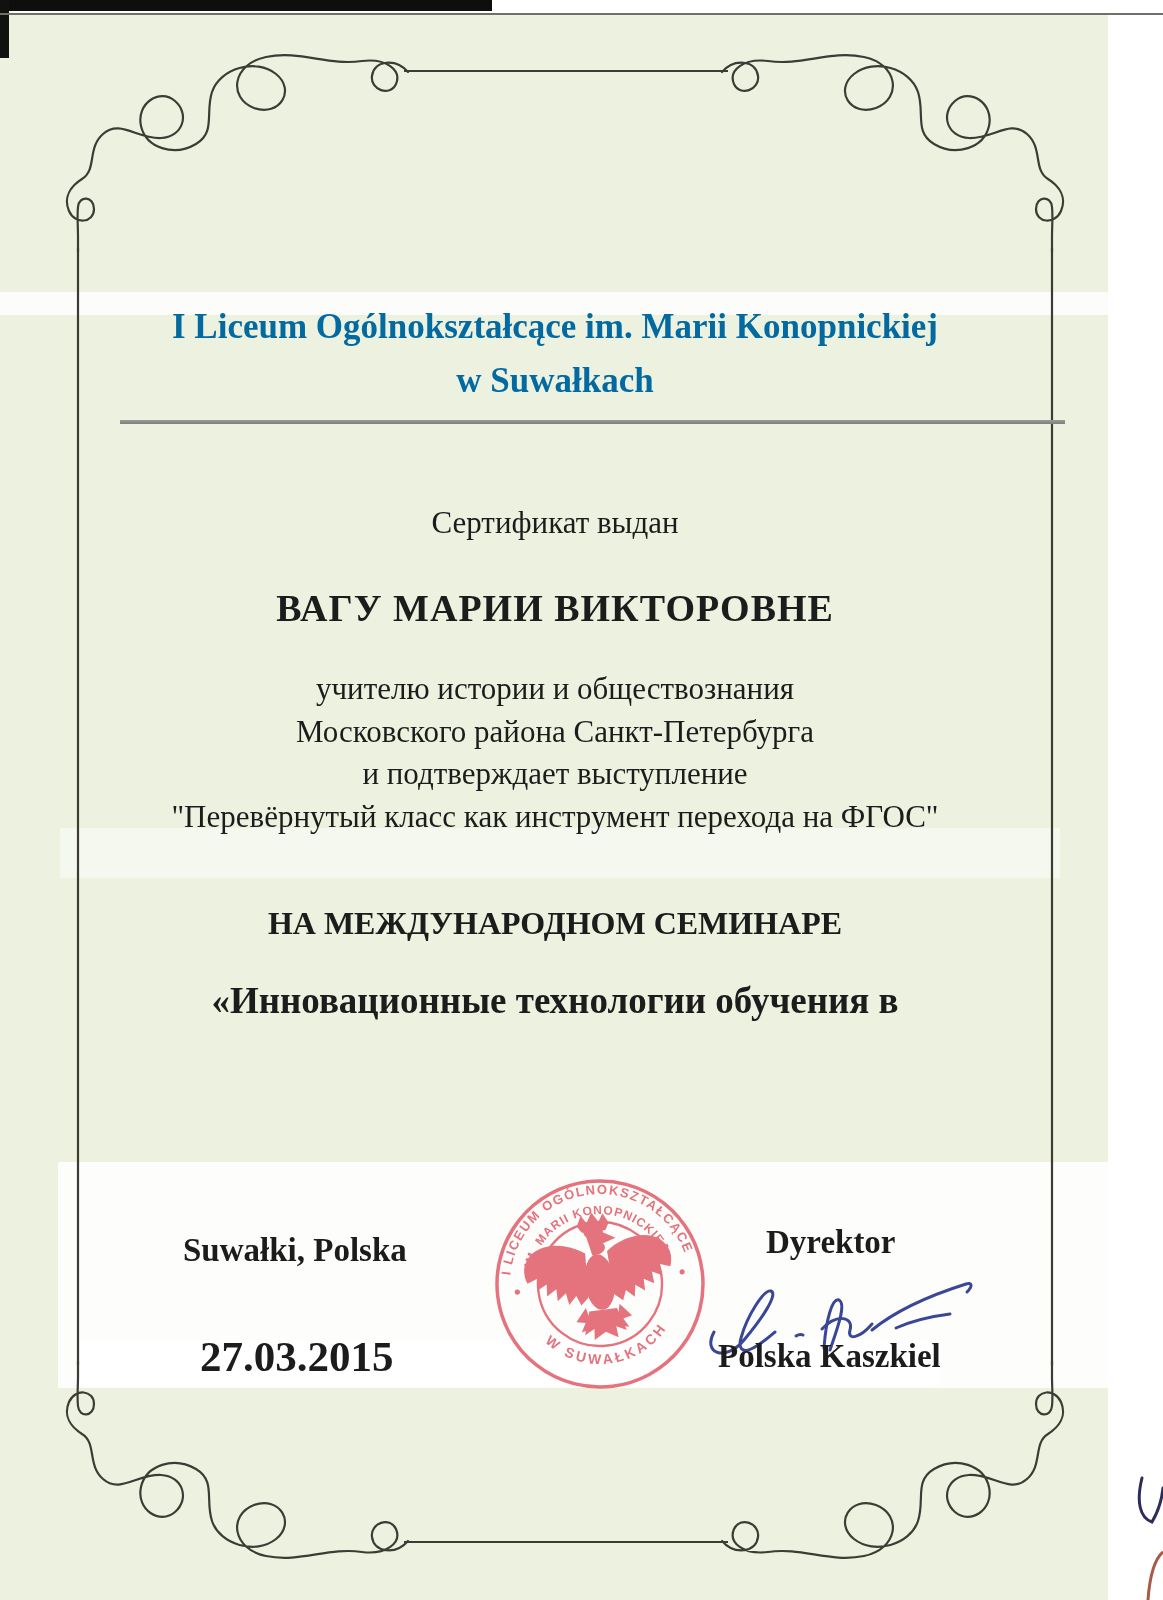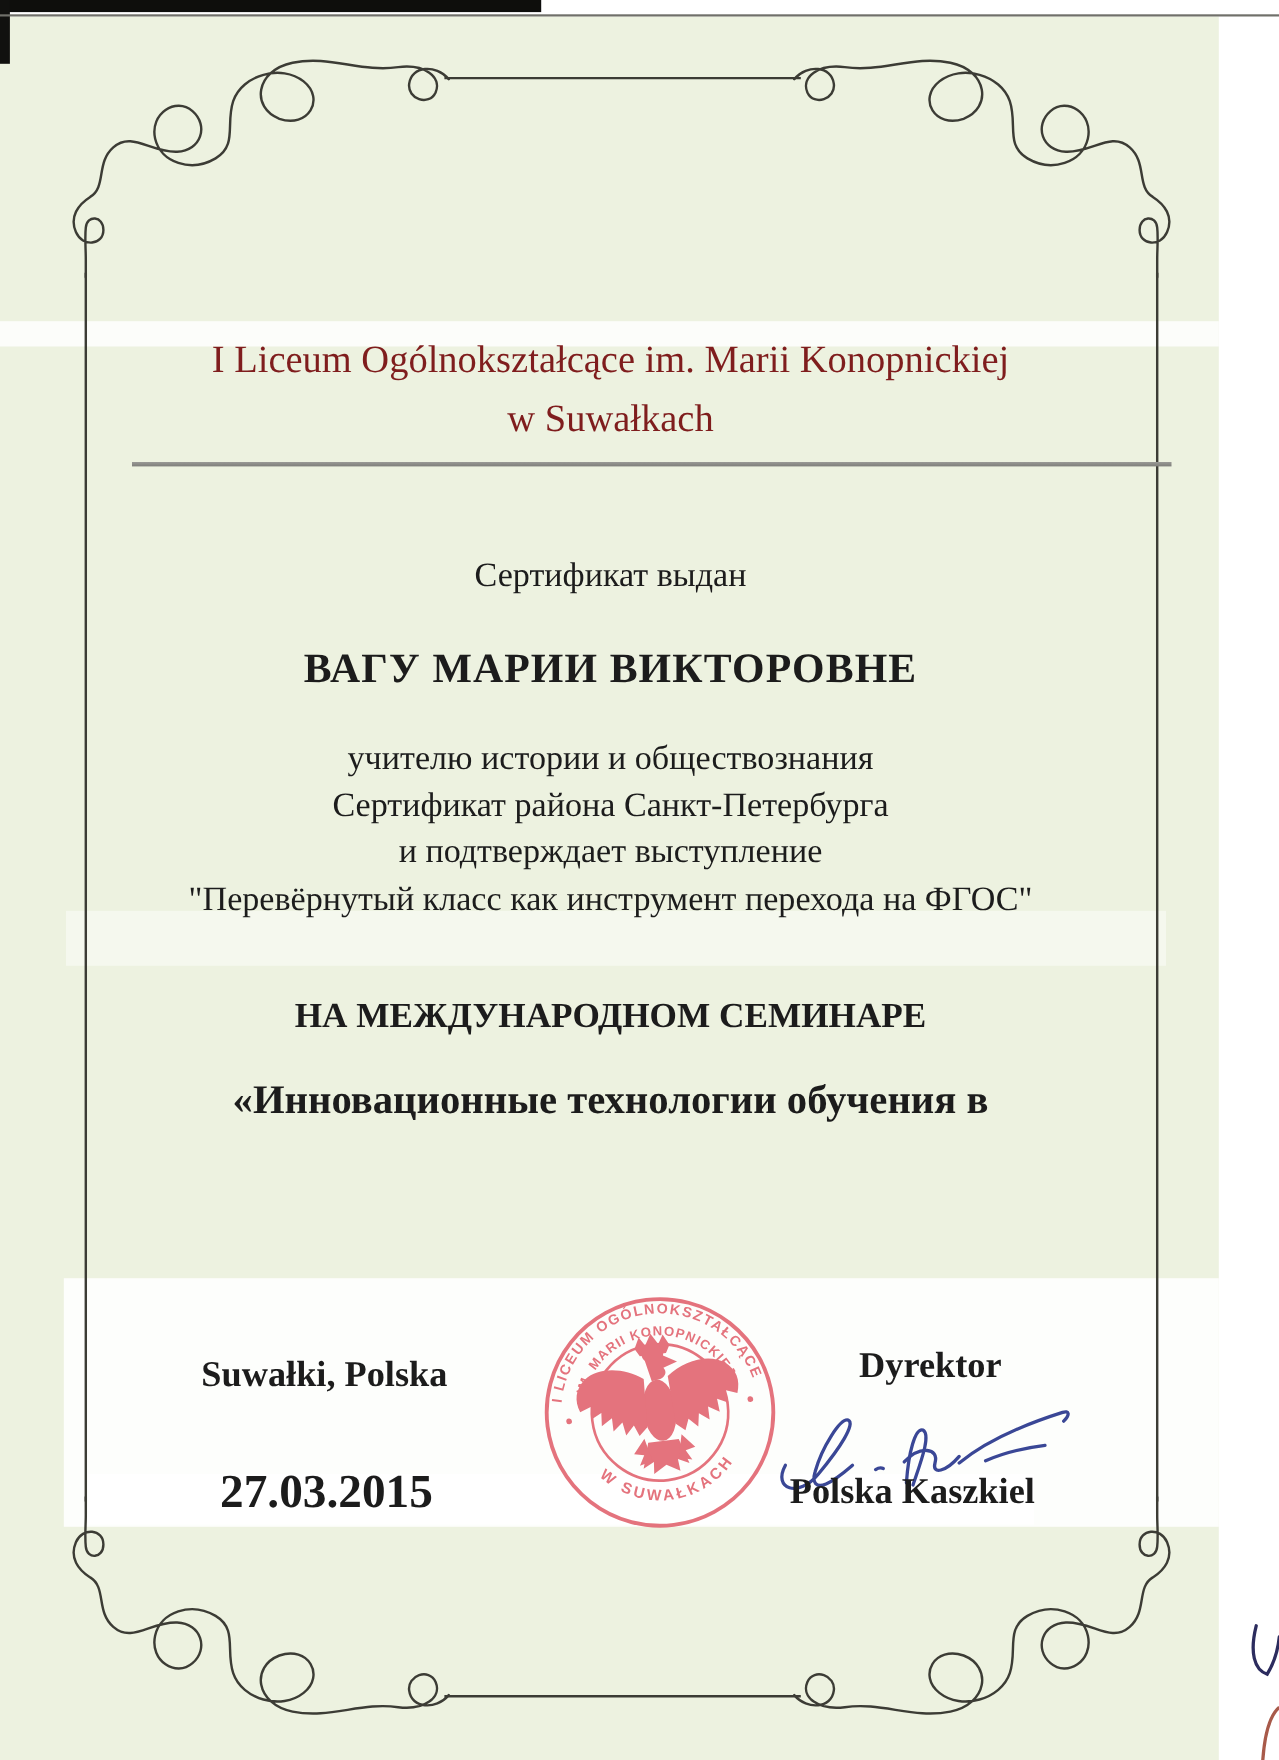--- a/index.html
+++ b/index.html
@@ -29,35 +29,35 @@
 
   .title{
     position:absolute;left:0;width:1070px;top:134px;
     font-weight:bold;font-size:96px;letter-spacing:6px;color:#232323;
     transform:scaleX(0.66);transform-origin:50% 50%;
     text-shadow:3px 3px 0 rgba(110,110,96,0.55), 1px 1px 0 rgba(255,255,255,0.7);
     white-space:nowrap;
   }
   .institution{
     position:absolute;left:0;width:1070px;top:300px;
-    font-weight:normal;font-size:35px;line-height:54px;color:#7f1d1d;
+    font-weight:bold;font-size:35px;line-height:54px;color:#0369a1;
   }
   .divider{
     position:absolute;left:120px;top:420px;width:945px;height:4px;
     background:linear-gradient(to bottom,#9a9a96,#7e7e7a);z-index:10;
   }
   .issued{position:absolute;left:0;width:1070px;top:505px;font-size:31px;}
   .recipient{position:absolute;left:0;width:1070px;top:586px;font-size:38px;font-weight:bold;letter-spacing:1px;}
   .description{position:absolute;left:0;width:1070px;top:668px;font-size:31px;line-height:42.5px;}
   .event-line{position:absolute;left:0;width:1070px;top:905px;font-size:32px;font-weight:bold;}
   .seminar{position:absolute;left:0;width:1070px;top:972px;font-size:37px;font-weight:bold;line-height:57px;}
 
   .place{position:absolute;left:183px;top:1232px;font-size:33px;font-weight:bold;z-index:10;}
   .date{position:absolute;left:200px;top:1332px;font-size:43px;font-weight:bold;z-index:10;}
-  .role{position:absolute;left:766px;top:1224px;font-size:33px;font-weight:bold;z-index:10;margin-left:15px;}
+  .role{position:absolute;left:766px;top:1224px;font-size:33px;font-weight:bold;z-index:10;}
   .signer{position:absolute;left:718px;top:1338px;font-size:33px;font-weight:bold;z-index:11;}
   .signature-svg{position:absolute;left:700px;top:1272px;z-index:10;}
   .stamp-svg{position:absolute;left:480px;top:1164px;z-index:9;opacity:0.92;}
   .penmark-svg{position:absolute;left:1110px;top:1460px;z-index:6;}
 </style>
 </head>
 <body>
 
 <div class="paper"></div>
 
@@ -113,21 +113,21 @@
   </div>
 </div>
 
 <div class="divider"></div>
 
 <div class="content">
   <div class="issued">Сертификат выдан</div>
   <div class="recipient">ВАГУ МАРИИ ВИКТОРОВНЕ</div>
   <div class="description">
     <div>учителю истории и обществознания</div>
-    <div>Сертификат района Санкт-Петербурга</div>
+    <div>Московского района Санкт-Петербурга</div>
     <div>и подтверждает выступление</div>
     <div>"Перевёрнутый класс как инструмент перехода на ФГОС"</div>
   </div>
   <div class="event-line">НА МЕЖДУНАРОДНОМ СЕМИНАРЕ</div>
   <div class="seminar">
     <div>«Инновационные технологии обучения в</div>
   </div>
 </div>
 
 <div class="place">Suwałki, Polska</div>

